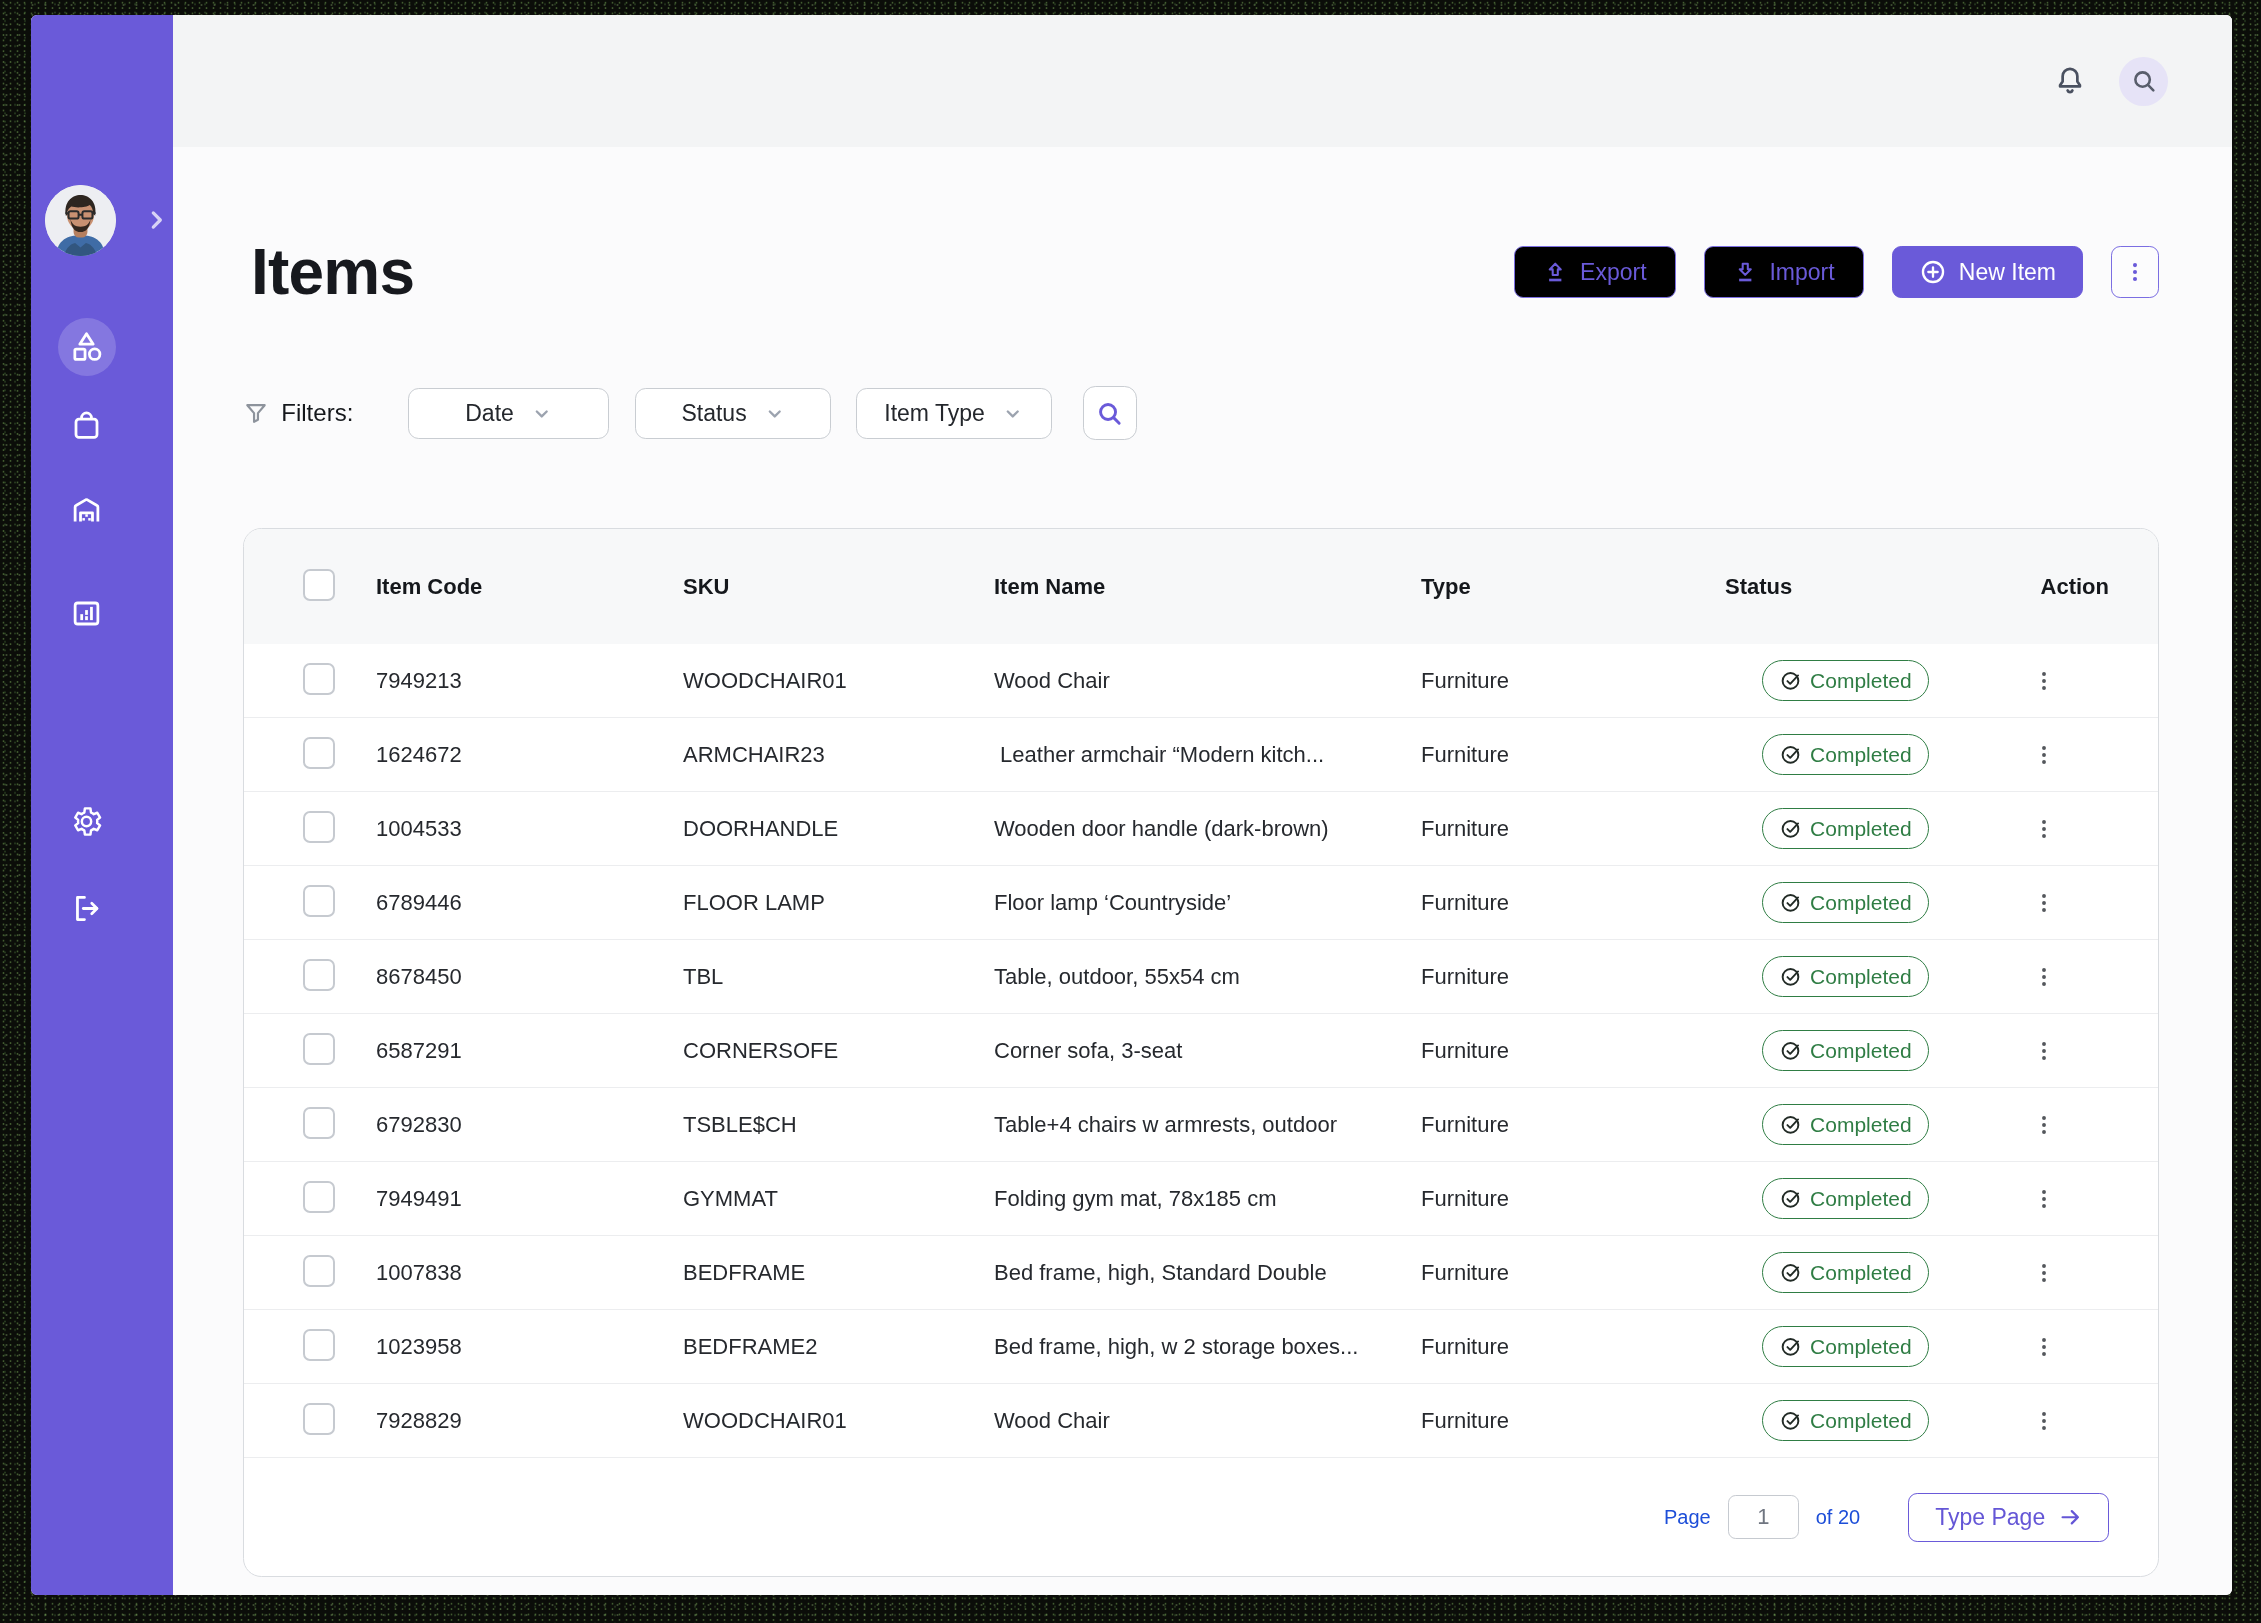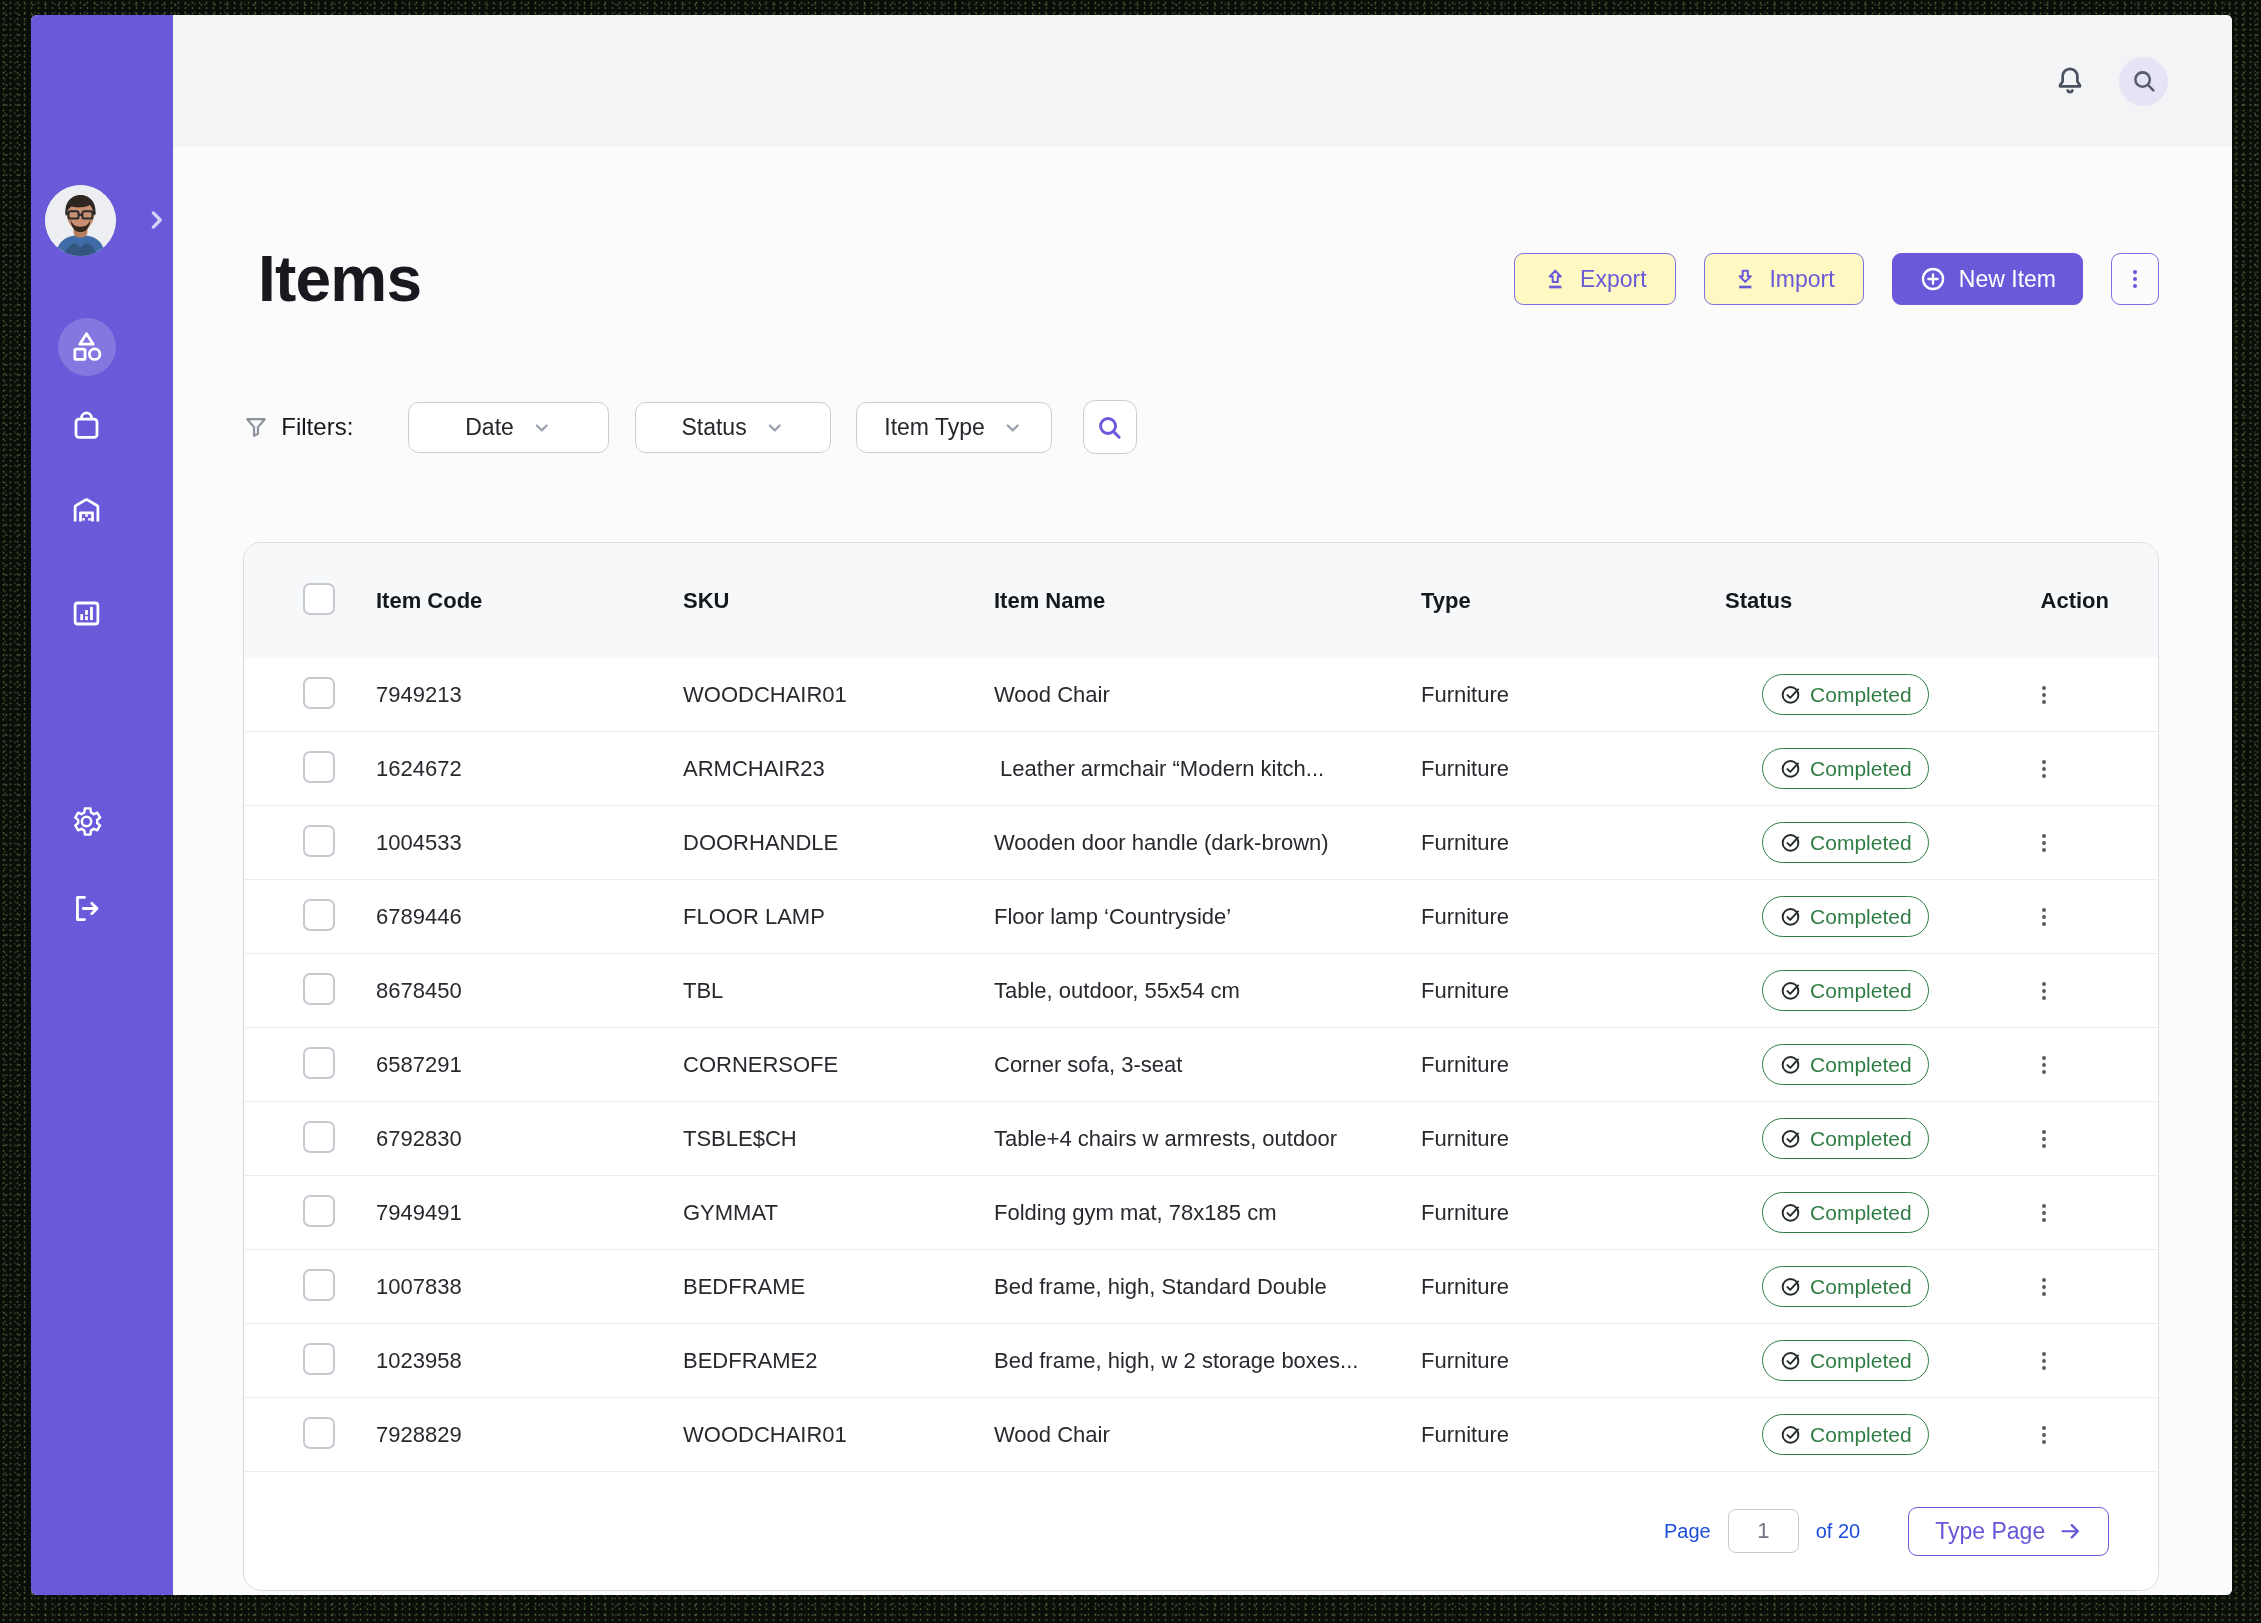--- a/index.html
+++ b/index.html
@@ -27,25 +27,25 @@
 
   
   .main{flex:1;display:flex;flex-direction:column;background:#FBFBFC;}
   .topbar{height:132px;flex:0 0 132px;background:#F3F4F5;display:flex;align-items:center;justify-content:flex-end;gap:32px;padding-right:64px;}
   .icon-btn{background:none;border:none;padding:0;cursor:pointer;display:flex;align-items:center;justify-content:center;}
   .search-circle{width:49px;height:49px;border-radius:50%;background:#E6E3F7;}
 
   .content{flex:1;padding:0 73px 0 70px;}
 
   .header-row{margin-top:80px;display:flex;align-items:center;justify-content:space-between;}
-  .page-title{margin:15px;font-size:64px;font-weight:700;color:#17191E;letter-spacing:-0.8px;}
+  .page-title{margin:8px;font-size:64px;font-weight:700;color:#17191E;letter-spacing:-0.8px;}
   .actions{display:flex;align-items:center;gap:28px;}
   .btn{height:52px;border-radius:9.2px;display:inline-flex;align-items:center;justify-content:center;gap:12.3px;
        font-family:"Liberation Sans",sans-serif;font-size:23px;font-weight:500;cursor:pointer;}
-  .btn-outline{background:#fef9c3;border:1.5px solid #7B6EE2;color:#6A5AD9;padding:7px 28px;}
+  .btn-outline{background:#000000;border:1.5px solid #7B6EE2;color:#6A5AD9;padding:7px 28px;}
   .btn-primary{background:#6A5AD9;border:1.5px solid #6A5AD9;color:#FFFFFF;padding:13px 26px;}
   .btn-kebab{width:48px;padding:0;background:#FCFCFD;border:1.5px solid #7B6EE2;}
 
   .filters-row{margin-top:69px;display:flex;align-items:center;}
   .filters-label{display:flex;align-items:center;gap:12.3px;font-size:24px;font-weight:500;color:#15181C;}
   .dropdown{height:51px;border:1.5px solid #C9CDD2;border-radius:10.7px;background:#fff;display:inline-flex;align-items:center;justify-content:center;gap:17px;font-size:23px;color:#24272C;cursor:pointer;padding:0 7.7px;}
   .dd-date{width:201px;margin-left:55px;}
   .dd-status{width:196px;margin-left:26px;}
   .dd-type{width:196px;margin-left:24.5px;}
   .search-sq{width:54px;height:54px;margin-left:31px;border:1.5px solid #C9CDD2;border-radius:12.3px;background:#fff;cursor:pointer;display:inline-flex;align-items:center;justify-content:center;}

